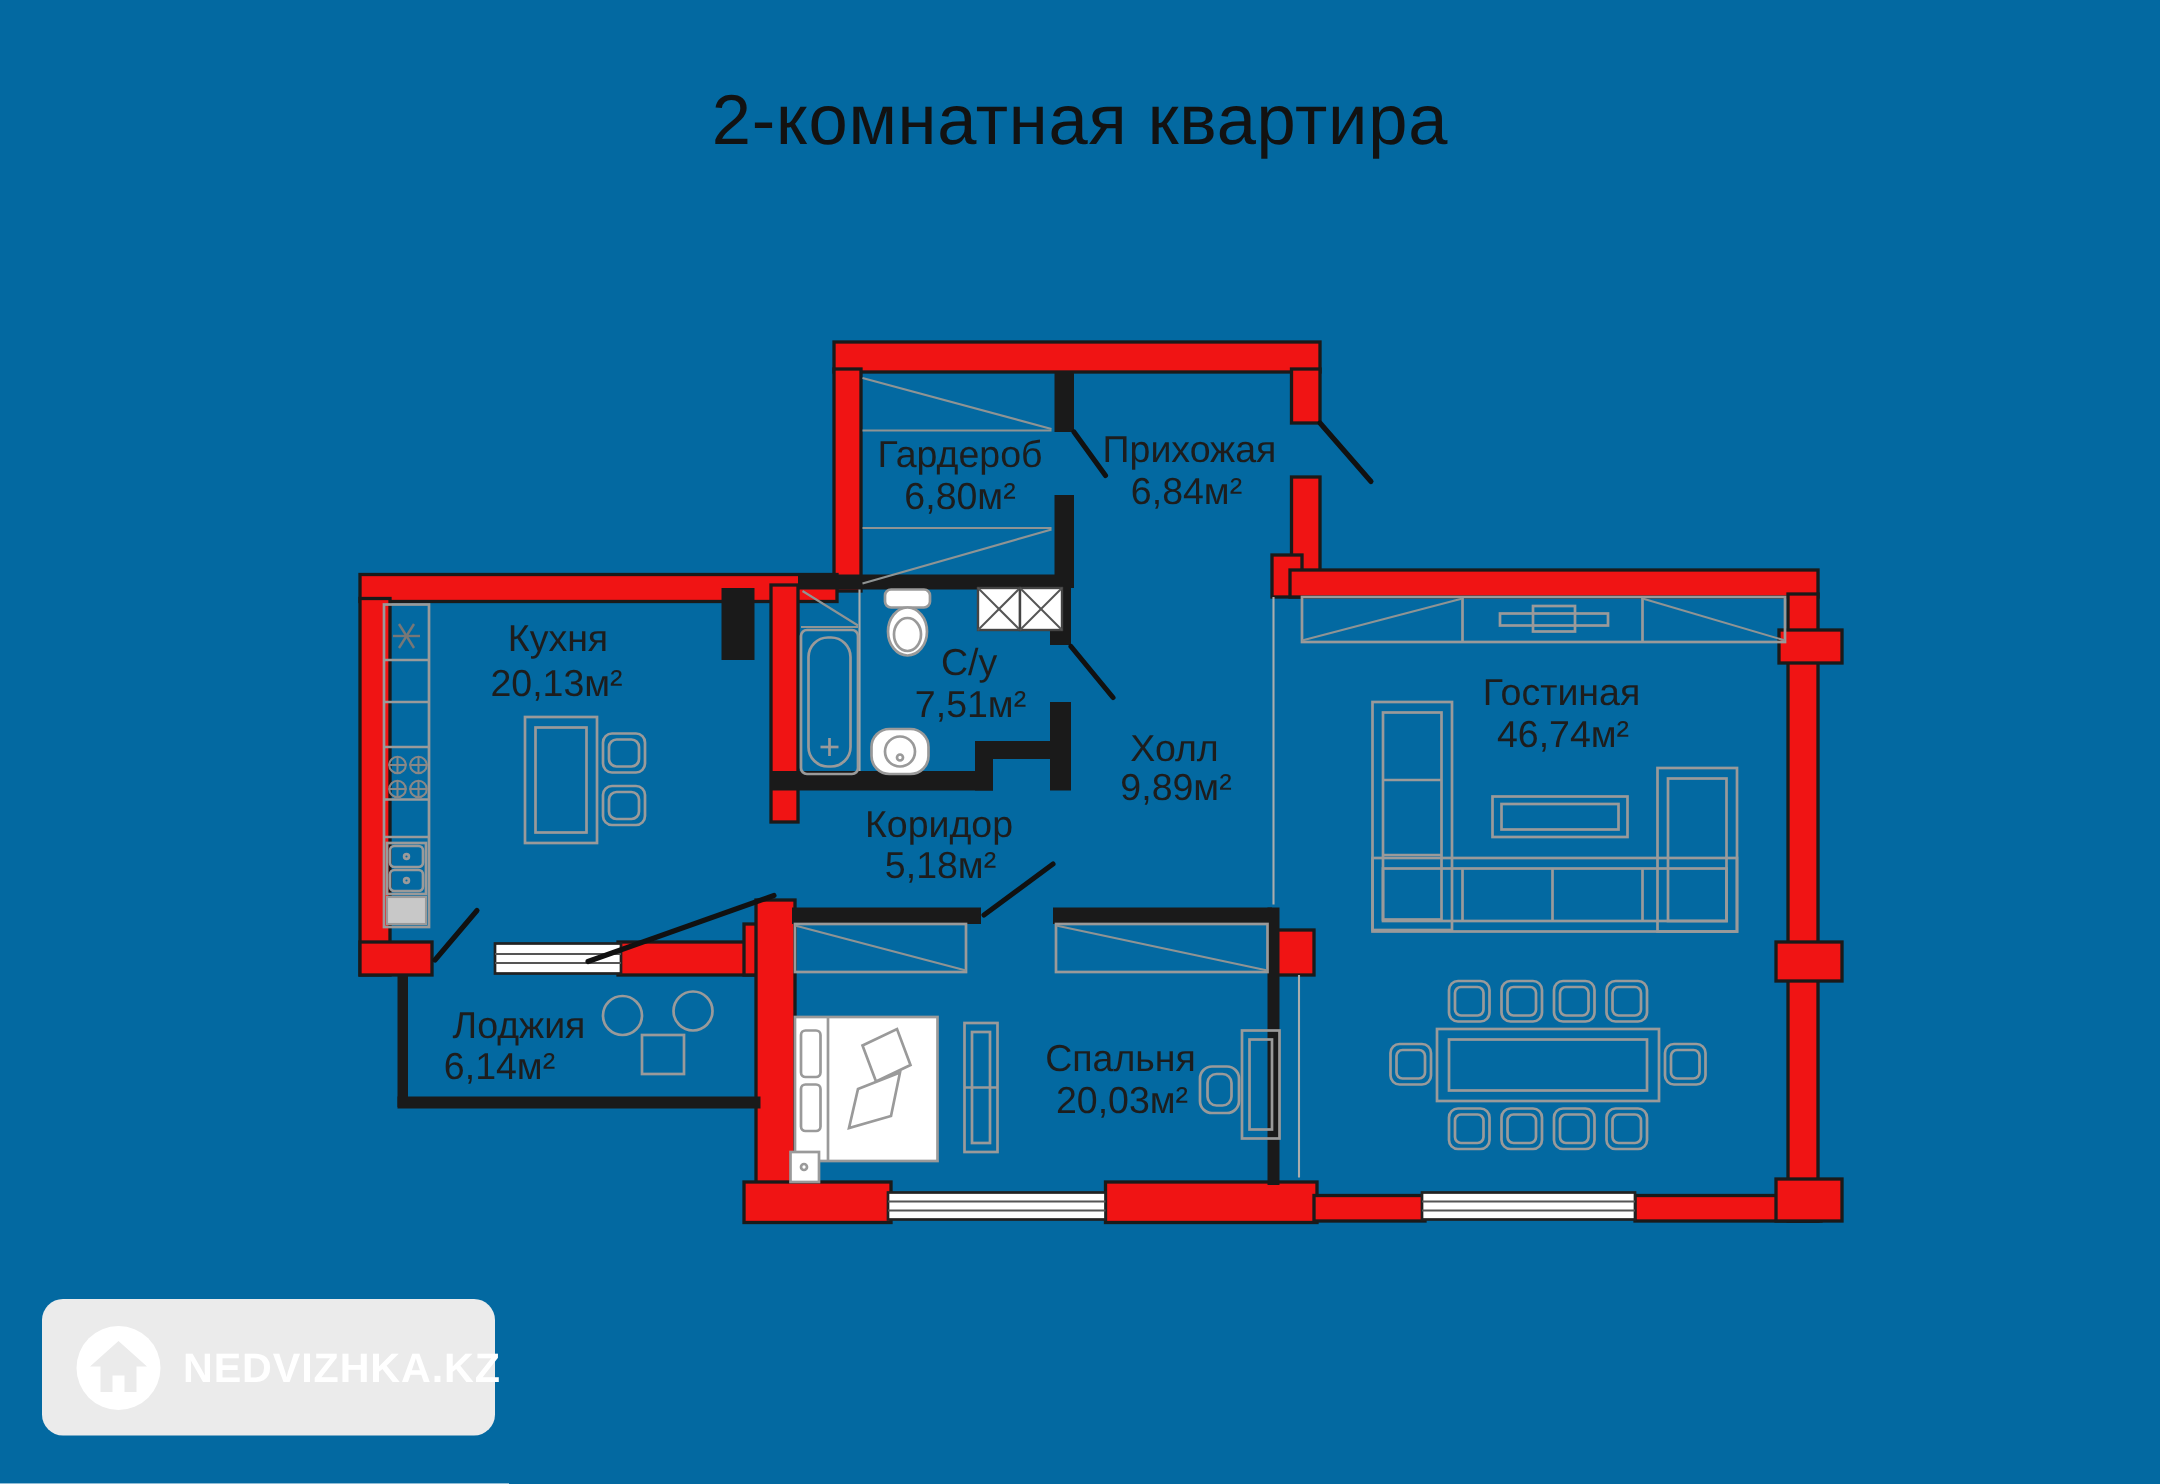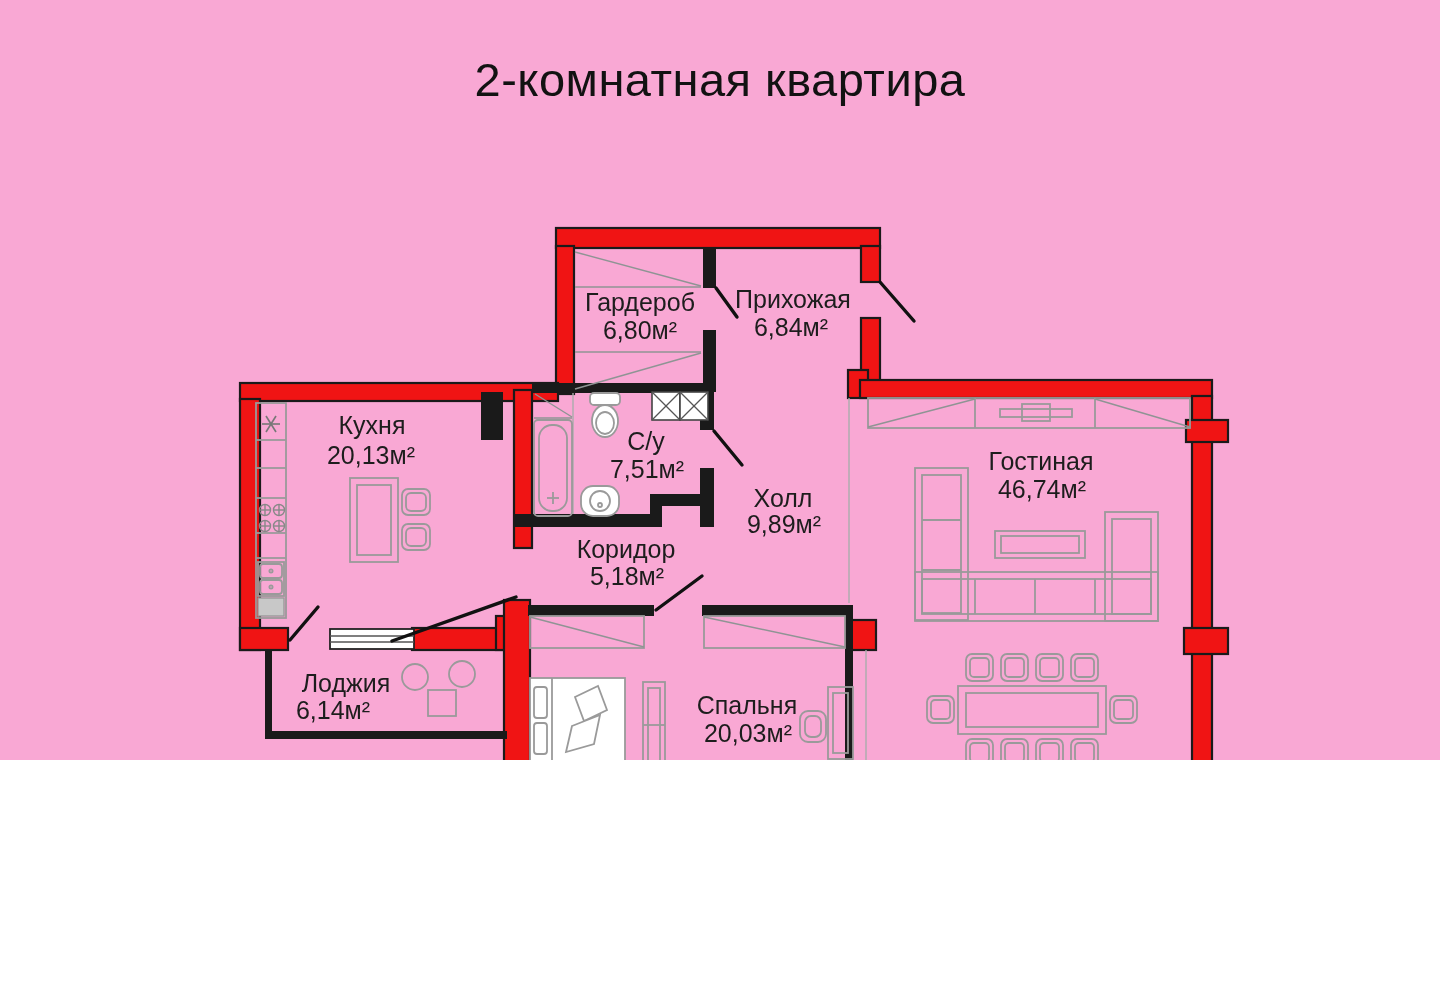--- a/index.html
+++ b/index.html
@@ -1,16 +1,16 @@
 <!DOCTYPE html>
 <html><head>
 <meta charset="utf-8">
 <style>
   html,body{margin:0;padding:0;background:#fff;}
-  .canvas{position:relative;width:1440px;height:760px;background:#f9a8d4;overflow:hidden;
+  .canvas{position:relative;width:1440px;height:989px;background:#0369a1;overflow:hidden;
           font-family:"Liberation Sans", sans-serif;}
   .page-title{position:absolute;top:52px;left:0;width:100%;text-align:center;
               font-size:47px;font-weight:500;letter-spacing:0.5px;color:#121212;}
   .plan-svg{position:absolute;left:0;top:0;}
   
   .wr{fill:#f01414;stroke:#1a1a1a;stroke-width:2.2;}          
   .wb{fill:#1a1a1a;stroke:none;}                               
   .dl{stroke:#111;stroke-width:3.4;fill:none;stroke-linecap:round;} 
   .win{fill:#fff;stroke:#222;stroke-width:1.8;}
   .wl{stroke:#555;stroke-width:1.3;}

